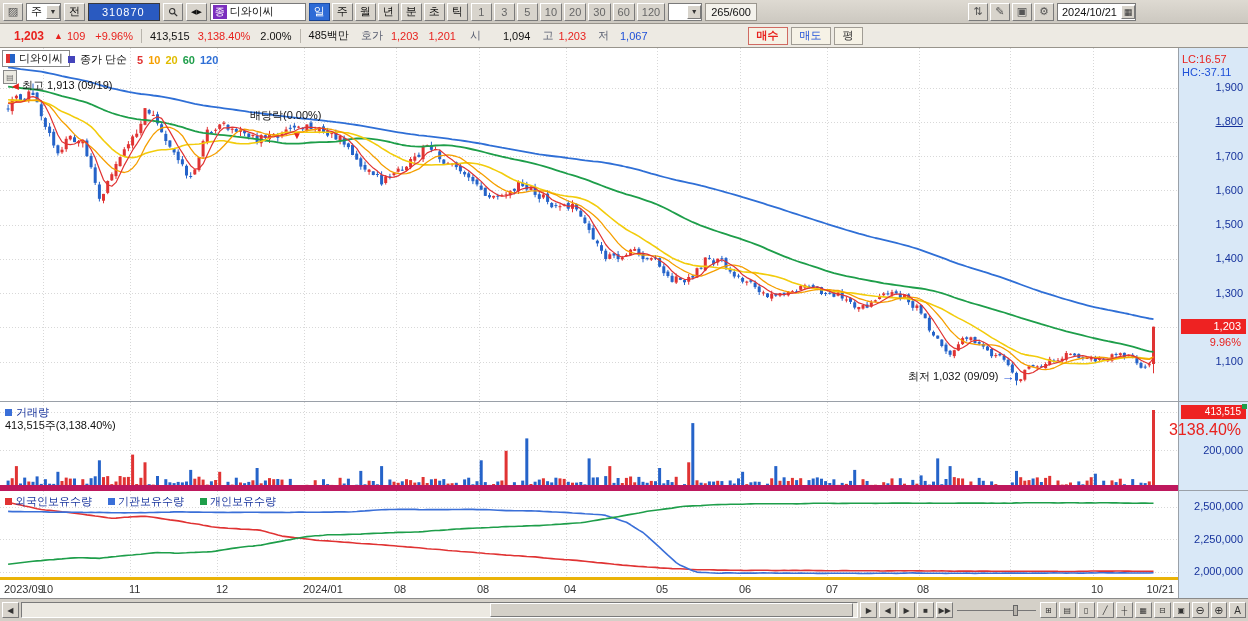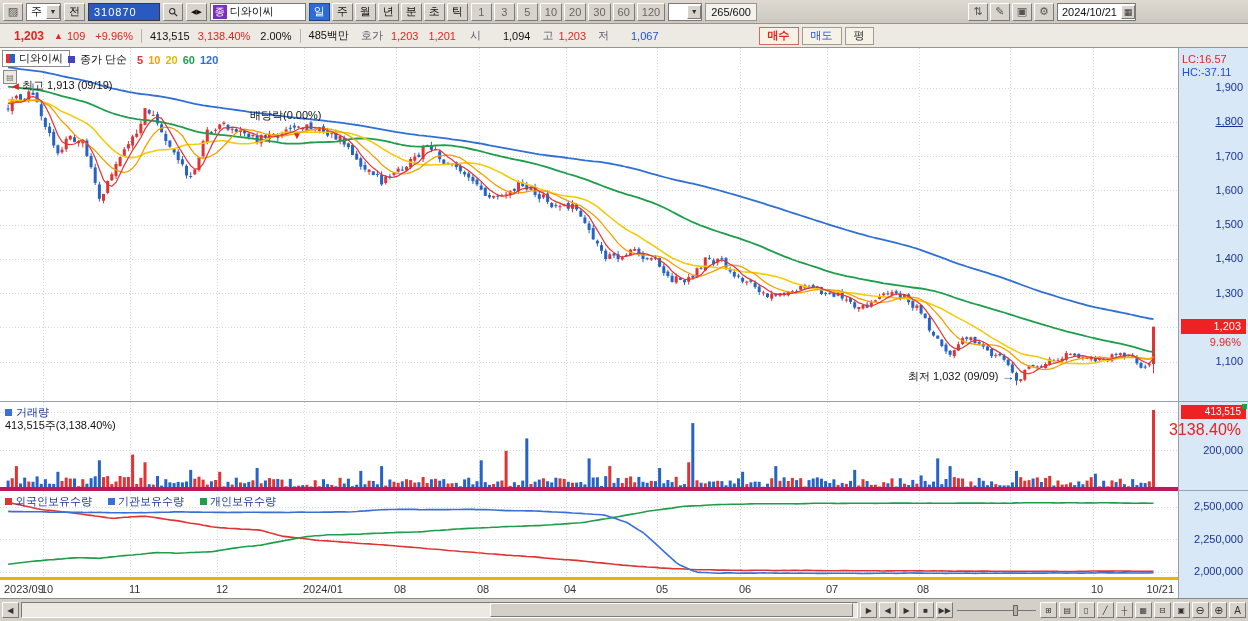--- a/index.html
+++ b/index.html
@@ -5,21 +5,21 @@
 *{box-sizing:border-box;margin:0;padding:0}
 html,body{background:#fff}
 body{font-family:"Liberation Sans","DejaVu Sans",sans-serif;font-size:11px;color:#111}
 #app{position:relative;width:1248px;height:621px;background:#d4d0c8;overflow:hidden}
 
 .row1{position:absolute;left:0;top:0;width:1248px;height:24px;display:flex;align-items:center;gap:3px;padding:0 3px;background:linear-gradient(#dedad2,#ccc8c0);border-bottom:1px solid #98948c}
 .btn3d{background:#d8d4cc;border:1px solid;border-color:#fff #7a7a7a #7a7a7a #fff;height:18px;display:inline-flex;align-items:center;justify-content:center;padding:0 4px;white-space:nowrap;cursor:default}
 .tb-icon{width:20px;font-size:11px;color:#555}
 .combo{background:#fff;border:1px solid #7a7a7a;height:18px;display:inline-flex;align-items:center;padding-left:4px;white-space:nowrap}
 .combo .arrow{width:14px;height:14px;background:#d8d4cc;border:1px solid;border-color:#fff #7a7a7a #7a7a7a #fff;font-size:7px;display:flex;align-items:center;justify-content:center;margin-left:4px;color:#333}
-.code-input{width:72px;height:18px;background:#2a5ac0;color:#fff;border:1px solid #39393d;display:flex;align-items:center;padding-left:5px;letter-spacing:1px}
+.code-input{width:72px;height:18px;background:#2a5ac0;color:#fff;border:1px solid #39393d;display:flex;align-items:center;padding-left:13px;letter-spacing:1px}
 .name-field{width:96px;height:18px;background:#fff;border:1px solid #7a7a7a;display:flex;align-items:center;gap:3px;padding-left:2px}
 .badge{width:14px;height:14px;background:#7b2fbe;color:#fff;font-size:10px;display:flex;align-items:center;justify-content:center}
 .grp{display:inline-flex;gap:2px}
 .p-btn{min-width:21px}
 .p-active{background:#2e6bd6;color:#fff;border-color:#1d4fa8 #16408e #16408e #1d4fa8}
 .dim{color:#666}
 .bars-display{background:#f4f2ec;border:1px solid #9a968e;height:18px;display:flex;align-items:center;padding:0 5px}
 .spacer{flex:1}
 
 .row2{position:absolute;left:0;top:24px;width:1248px;height:24px;display:flex;align-items:center;background:#edeae3;border-bottom:1px solid #98948c}
@@ -30,21 +30,21 @@
 .lbl{color:#5a6072}
 .vsep{width:1px;height:14px;background:#b8b4ac;margin:0 8px}
 .trade-btn{height:18px;padding:0 8px;font-size:11px;background:#f6f2e6;border:1px solid #a09c94;cursor:default;font-family:inherit}
 .trade-btn.buy{color:#e8221e;border-color:#d06a62;font-weight:bold}
 .trade-btn.sell{color:#1e50d8}
 .trade-btn.avg{color:#333}
 
 #chart-main{position:absolute;left:0;top:48px;width:1178px;height:550px;background:#fff}
 .pane{position:absolute;left:0;width:1178px;overflow:hidden}
 #price-pane{top:0;height:354px;border-bottom:1px solid #9aa0a8}
-#vol-pane{top:354px;height:89px;border-bottom:4px solid #be185d}
+#vol-pane{top:354px;height:89px;border-bottom:6px solid #be185d}
 #hold-pane{top:443px;height:89px;border-bottom:3px solid #eab308}
 #x-axis{top:532px;height:18px;background:#fff;position:absolute;left:0;width:1178px}
 .x-lbl{position:absolute;top:3px;color:#333;font-size:11px;white-space:nowrap}
 .pane svg{position:absolute;left:0;top:0;z-index:1}
 svg .g{stroke:#d8d8d8;stroke-dasharray:1 2;shape-rendering:crispEdges}
 .chart-tab{position:absolute;left:2px;top:2px;z-index:3;height:17px;background:#fff;border:1px solid #888;display:flex;align-items:center;gap:4px;padding:0 6px 0 3px}
 .tab-icon{width:9px;height:9px;background:linear-gradient(90deg,#e03333 50%,#2563c9 50%)}
 .chart-legend{position:absolute;left:68px;top:4px;z-index:3;display:flex;align-items:center;gap:5px;color:#111}
 .legend-sq{width:7px;height:7px;background:#4444bb;display:inline-block}
 .mini-btn{position:absolute;left:3px;top:22px;z-index:3;width:14px;height:14px;background:#eceae2;border:1px solid #888;font-size:8px;color:#666;display:flex;align-items:center;justify-content:center}
@@ -149,21 +149,21 @@
     <span class="vsep"></span>
     <span>485백만</span>
     <span class="lbl" style="margin-left:12px">호가</span>
     <span class="red" style="margin-left:8px">1,203</span>
     <span class="red" style="margin-left:10px">1,201</span>
     <span class="lbl" style="margin-left:14px">시</span>
     <span style="margin-left:22px">1,094</span>
     <span class="lbl" style="margin-left:12px">고</span>
     <span class="red" style="margin-left:5px">1,203</span>
     <span class="lbl" style="margin-left:12px">저</span>
-    <span class="blue" style="margin-left:22px">1,067</span>
+    <span class="blue" style="margin-left:11px">1,067</span>
     <button class="trade-btn buy" style="margin-left:100px">매수</button>
     <button class="trade-btn sell" style="margin-left:3px">매도</button>
     <button class="trade-btn avg" style="margin-left:3px">평</button>
   </div>
 
   <div id="chart-main">
 
     <div class="pane" id="price-pane">
       <div id="price-svg-holder">
           <svg width="1178" height="354" viewBox="0 0 1178 354">

